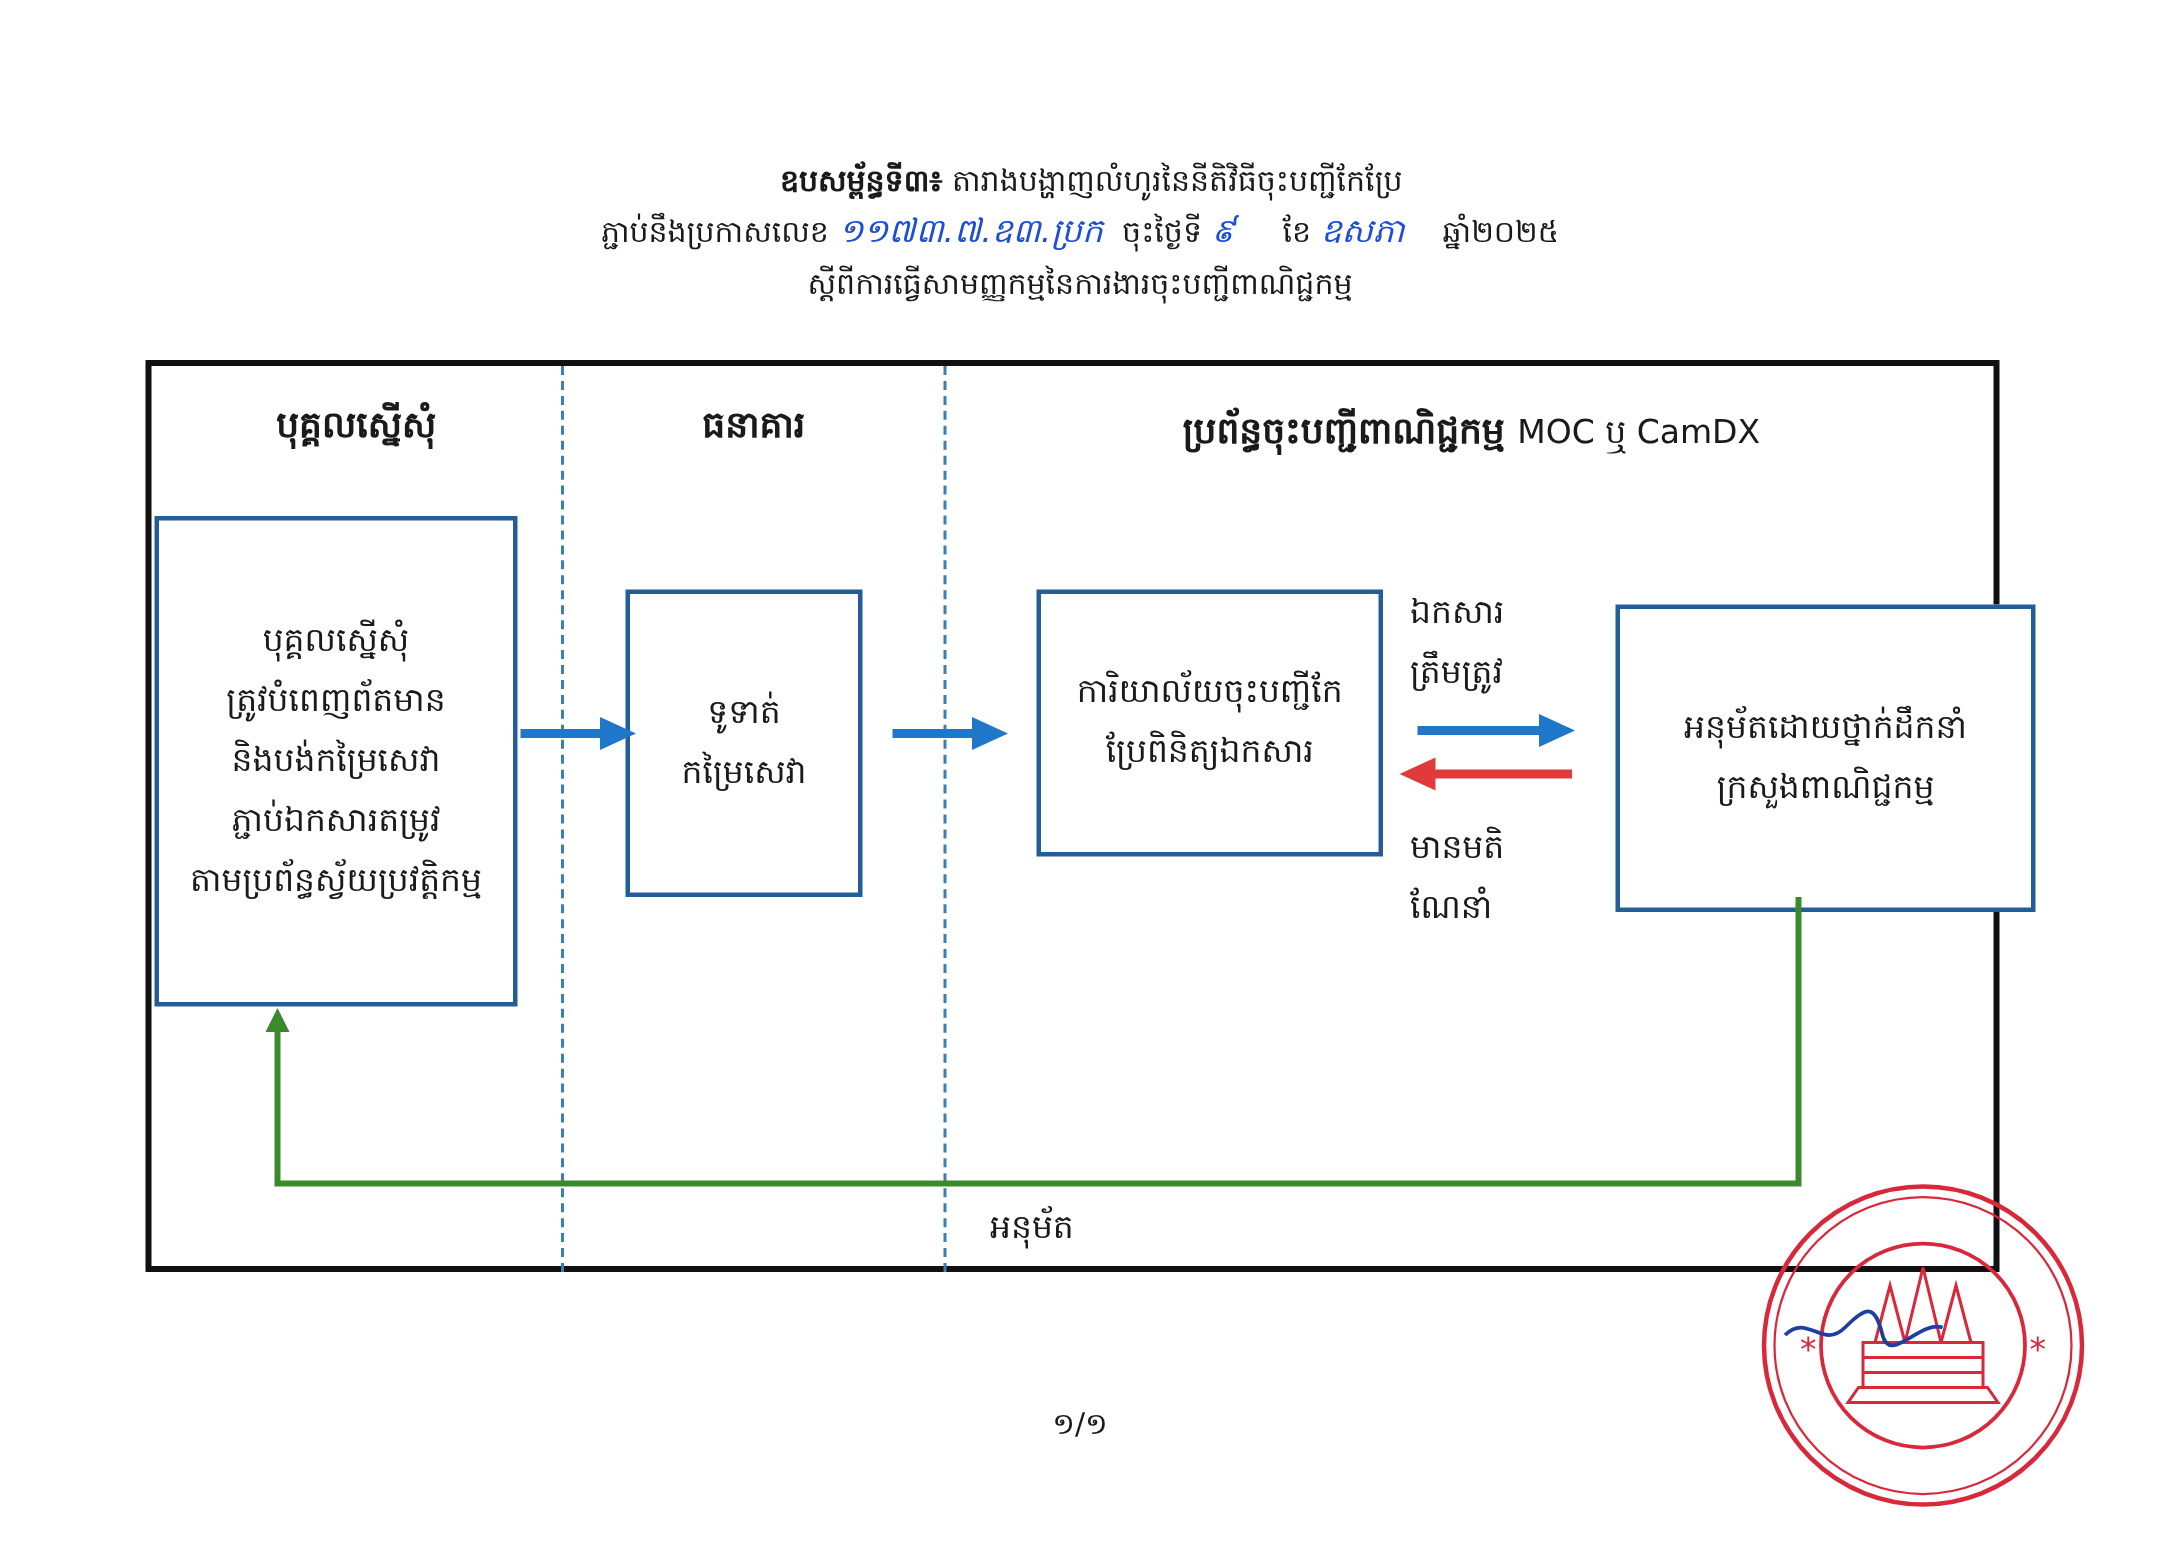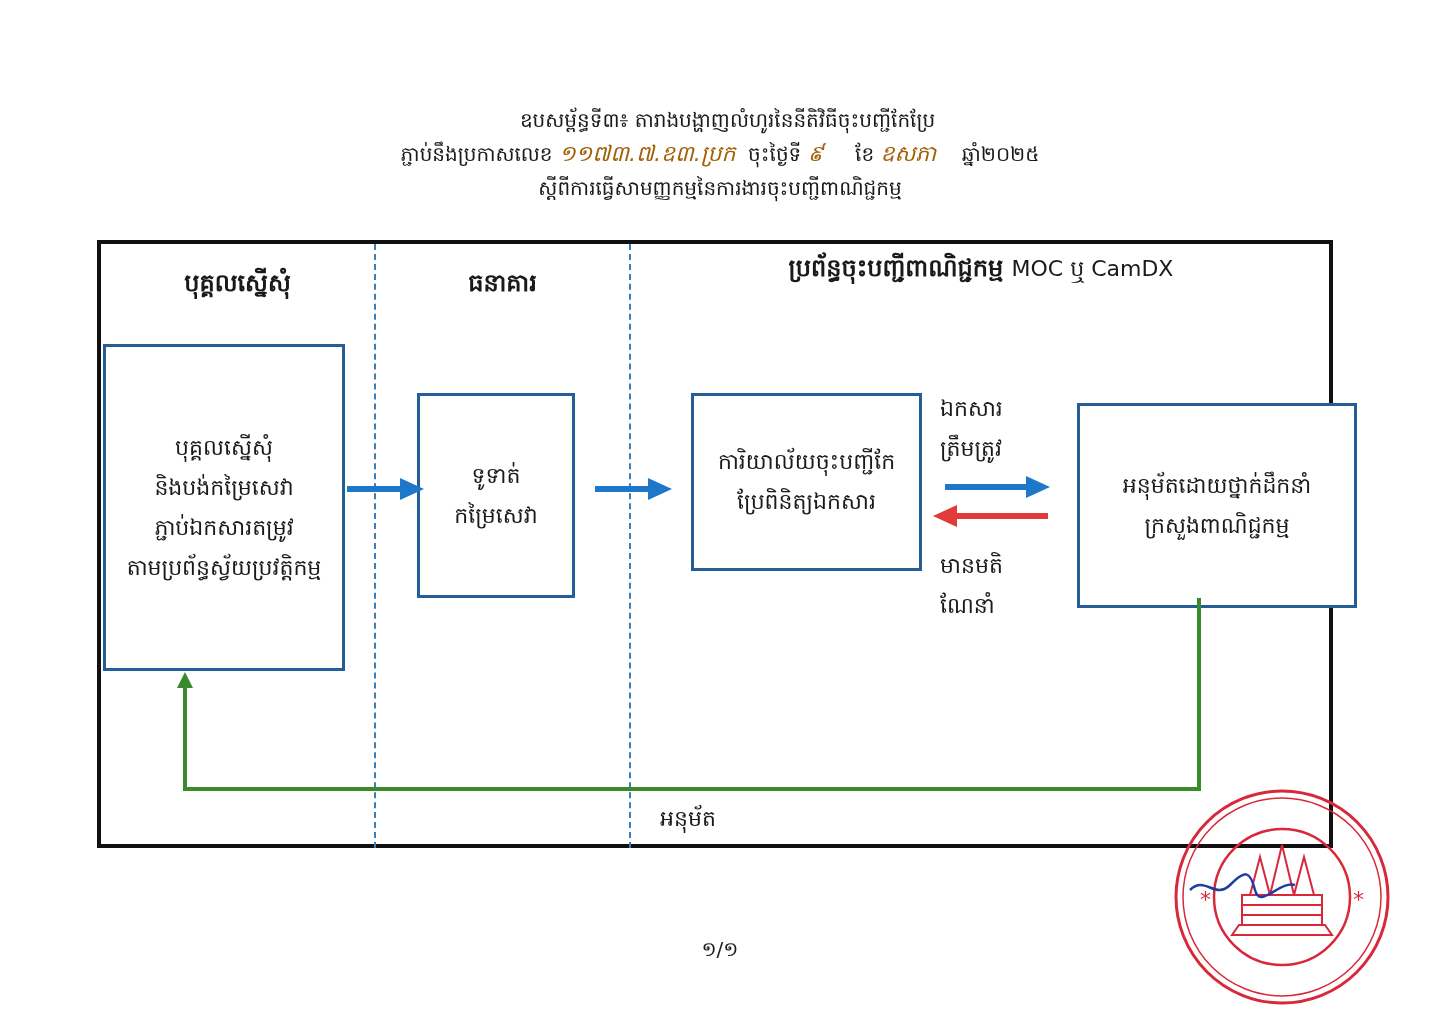--- a/index.html
+++ b/index.html
@@ -1,22 +1,22 @@
 <!DOCTYPE html>
 <html><head>
 <meta charset="utf-8">
 <style>
   html, body { margin:0; padding:0; }
   body { width:1440px; height:1030px; background:#ffffff; position:relative; overflow:hidden;
          font-family:"DejaVu Sans", sans-serif; color:#1a1a1a; }
   .abs { position:absolute; }
   .header { left:0; width:1440px; text-align:center; }
   .h-line { font-size:20px; line-height:34px; white-space:nowrap; }
-  .bold { font-weight:normal;margin-left:15px; }
-  .hand { color:#a16207; font-style:italic; font-size:22px; }
+  .bold { font-weight:bold;margin-left:15px; }
+  .hand { color:#1d4ed8; font-style:italic; font-size:22px; }
   .frame { left:97px; top:240px; width:1236px; height:608px; border:4px solid #111; box-sizing:border-box; }
   .dash { width:0; border-left:2px dashed #3a7fb5; }
   .lane-title { font-weight:bold; font-size:24px; text-align:center; white-space:nowrap; }
   .lane-title .latin { font-weight:normal; font-size:22px; }
   .box { border:3px solid #245e97; box-sizing:border-box; background:#fff;
          display:flex; align-items:center; justify-content:center; text-align:center;
          font-size:22px; line-height:40px; }
   .box div { white-space:nowrap; }
   .label { font-size:22px; line-height:40px; text-align:left; white-space:nowrap; }
   .pagenum { font-size:20px; }
@@ -41,28 +41,29 @@
   <div class="h-line">ស្តីពីការធ្វើសាមញ្ញកម្មនៃការងារចុះបញ្ជីពាណិជ្ជកម្ម</div>
 </div>
 
 <div class="abs frame"></div>
 
 <div class="abs dash" style="left:374px; top:244px; height:604px;"></div>
 <div class="abs dash" style="left:629px; top:244px; height:604px;"></div>
 
 <div class="abs lane-title" style="left:101px; width:273px; top:268px;">បុគ្គលស្នើសុំ</div>
 <div class="abs lane-title" style="left:376px; width:253px; top:268px;">ធនាគារ</div>
-<div class="abs lane-title" style="left:631px; width:700px; top:253px;">
+<div class="abs lane-title" style="left:631px; width:700px; top:272px;">
   <span>ប្រព័ន្ធចុះបញ្ជីពាណិជ្ជកម្ម</span>
   <span class="latin">MOC ឬ CamDX</span>
 </div>
 
 <div class="abs box" style="left:103px; top:344px; width:242px; height:327px;">
   <div>
     <div>បុគ្គលស្នើសុំ</div>
+    <div>ត្រូវបំពេញព័តមាន</div>
     <div>និងបង់កម្រៃសេវា</div>
     <div>ភ្ជាប់ឯកសារតម្រូវ</div>
     <div>តាមប្រព័ន្ធស្វ័យប្រវត្តិកម្ម</div>
   </div>
 </div>
 
 <div class="abs box" style="left:417px; top:393px; width:158px; height:205px;">
   <div>
     <div>ទូទាត់</div>
     <div>កម្រៃសេវា</div>

